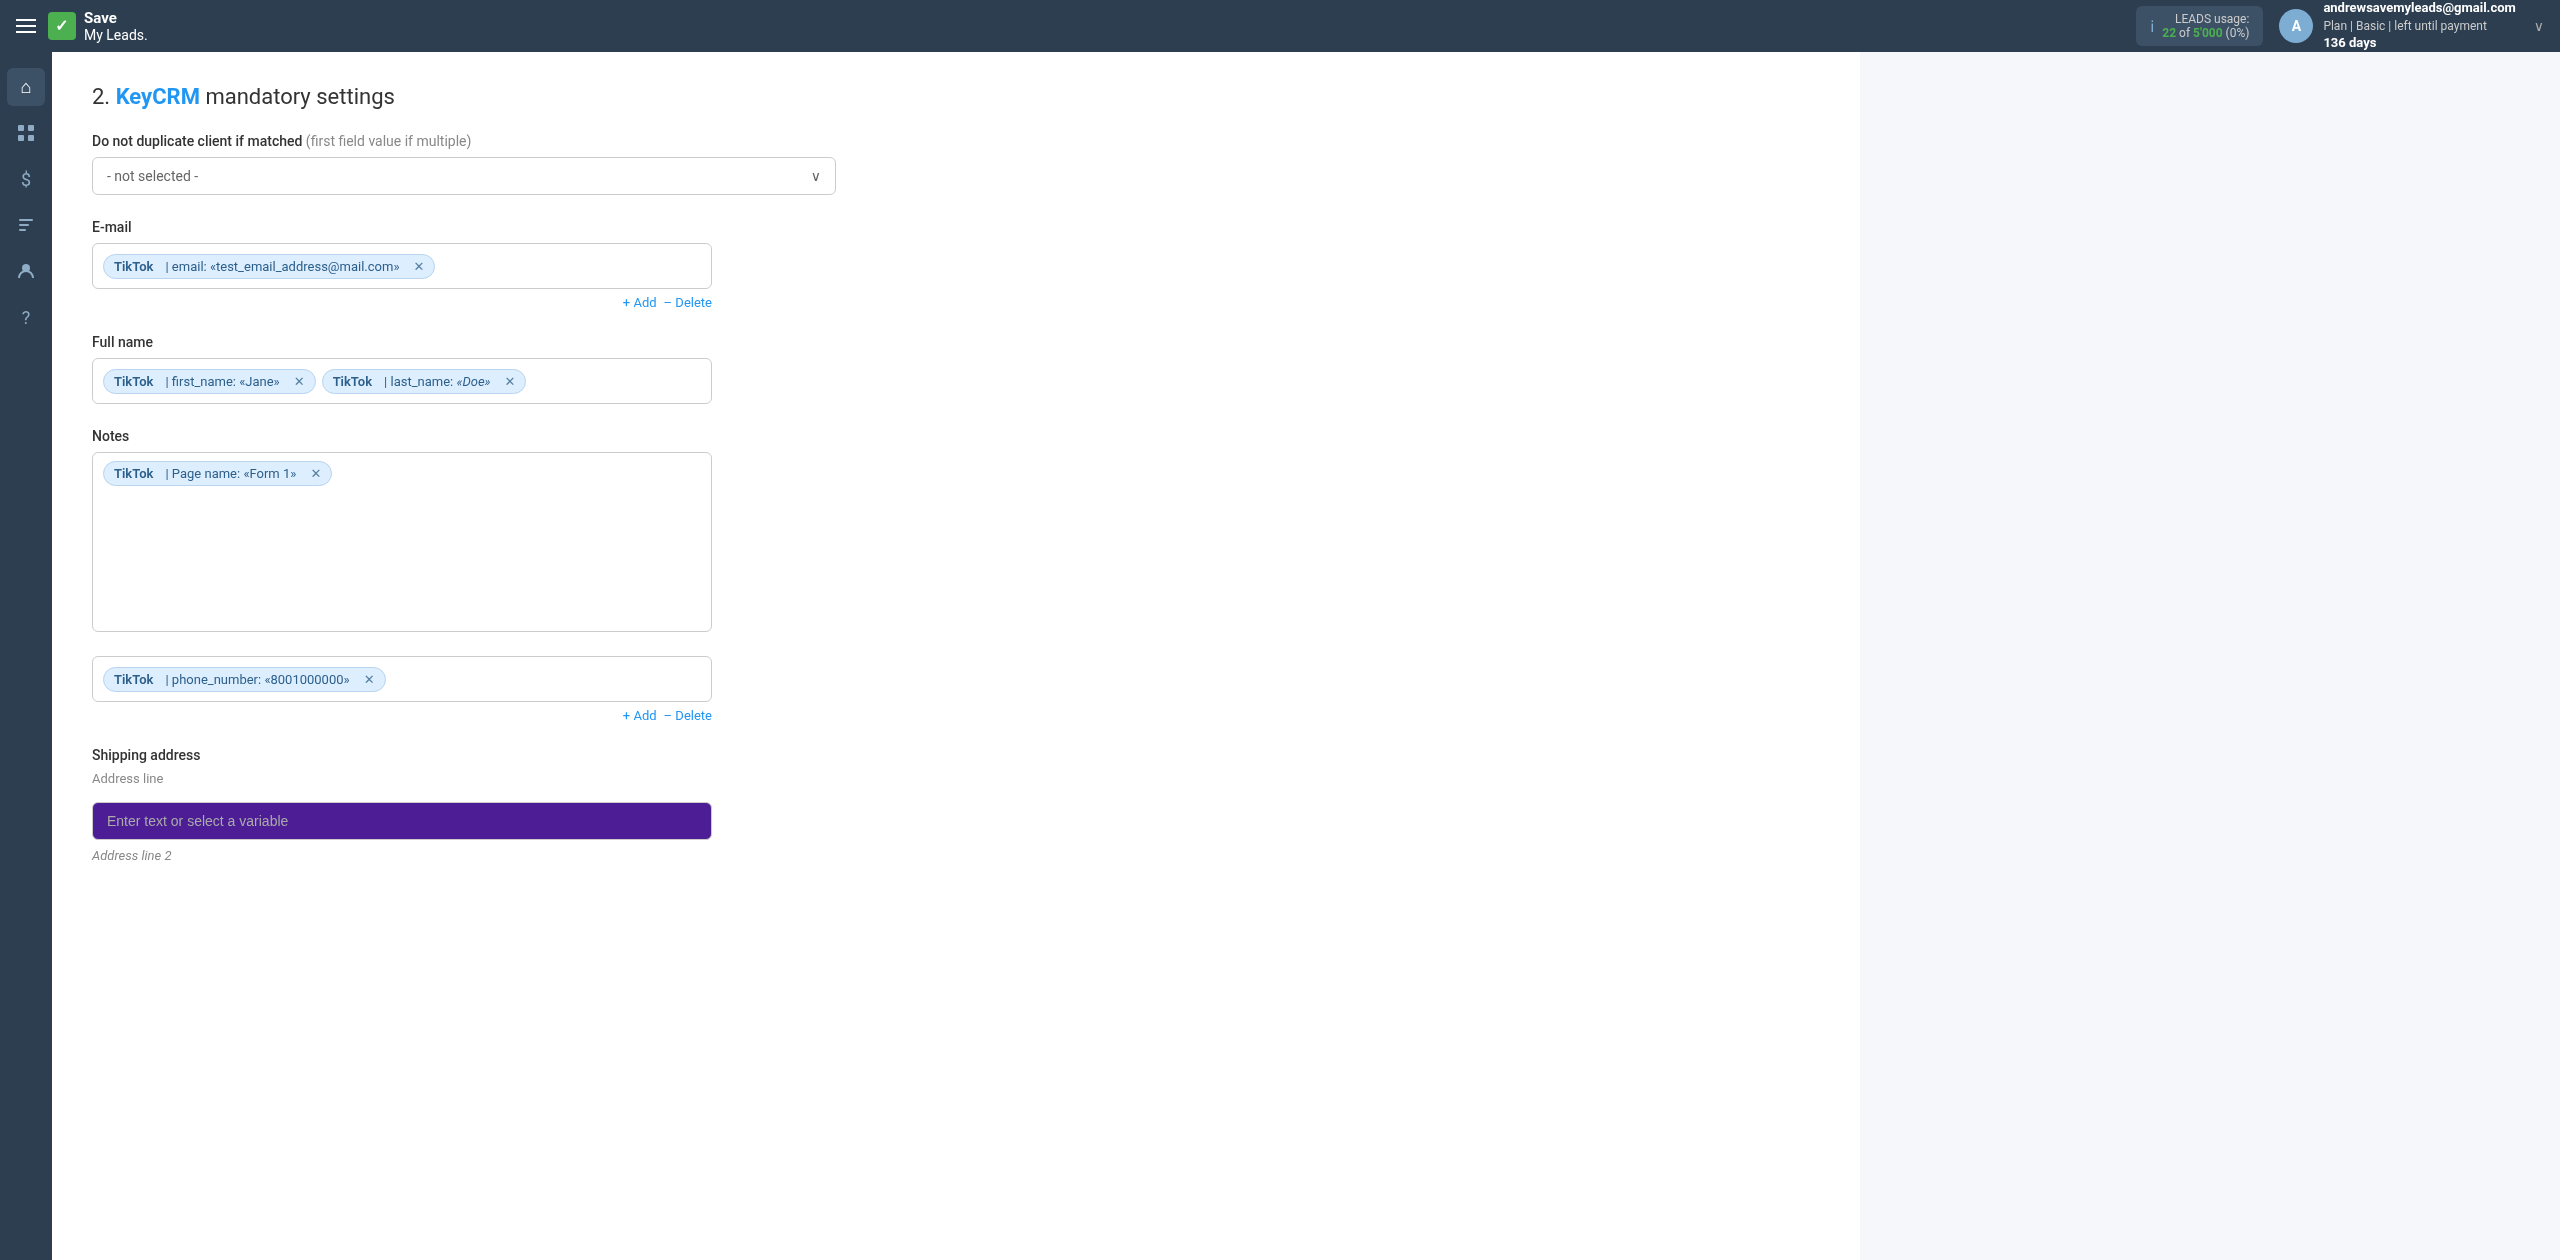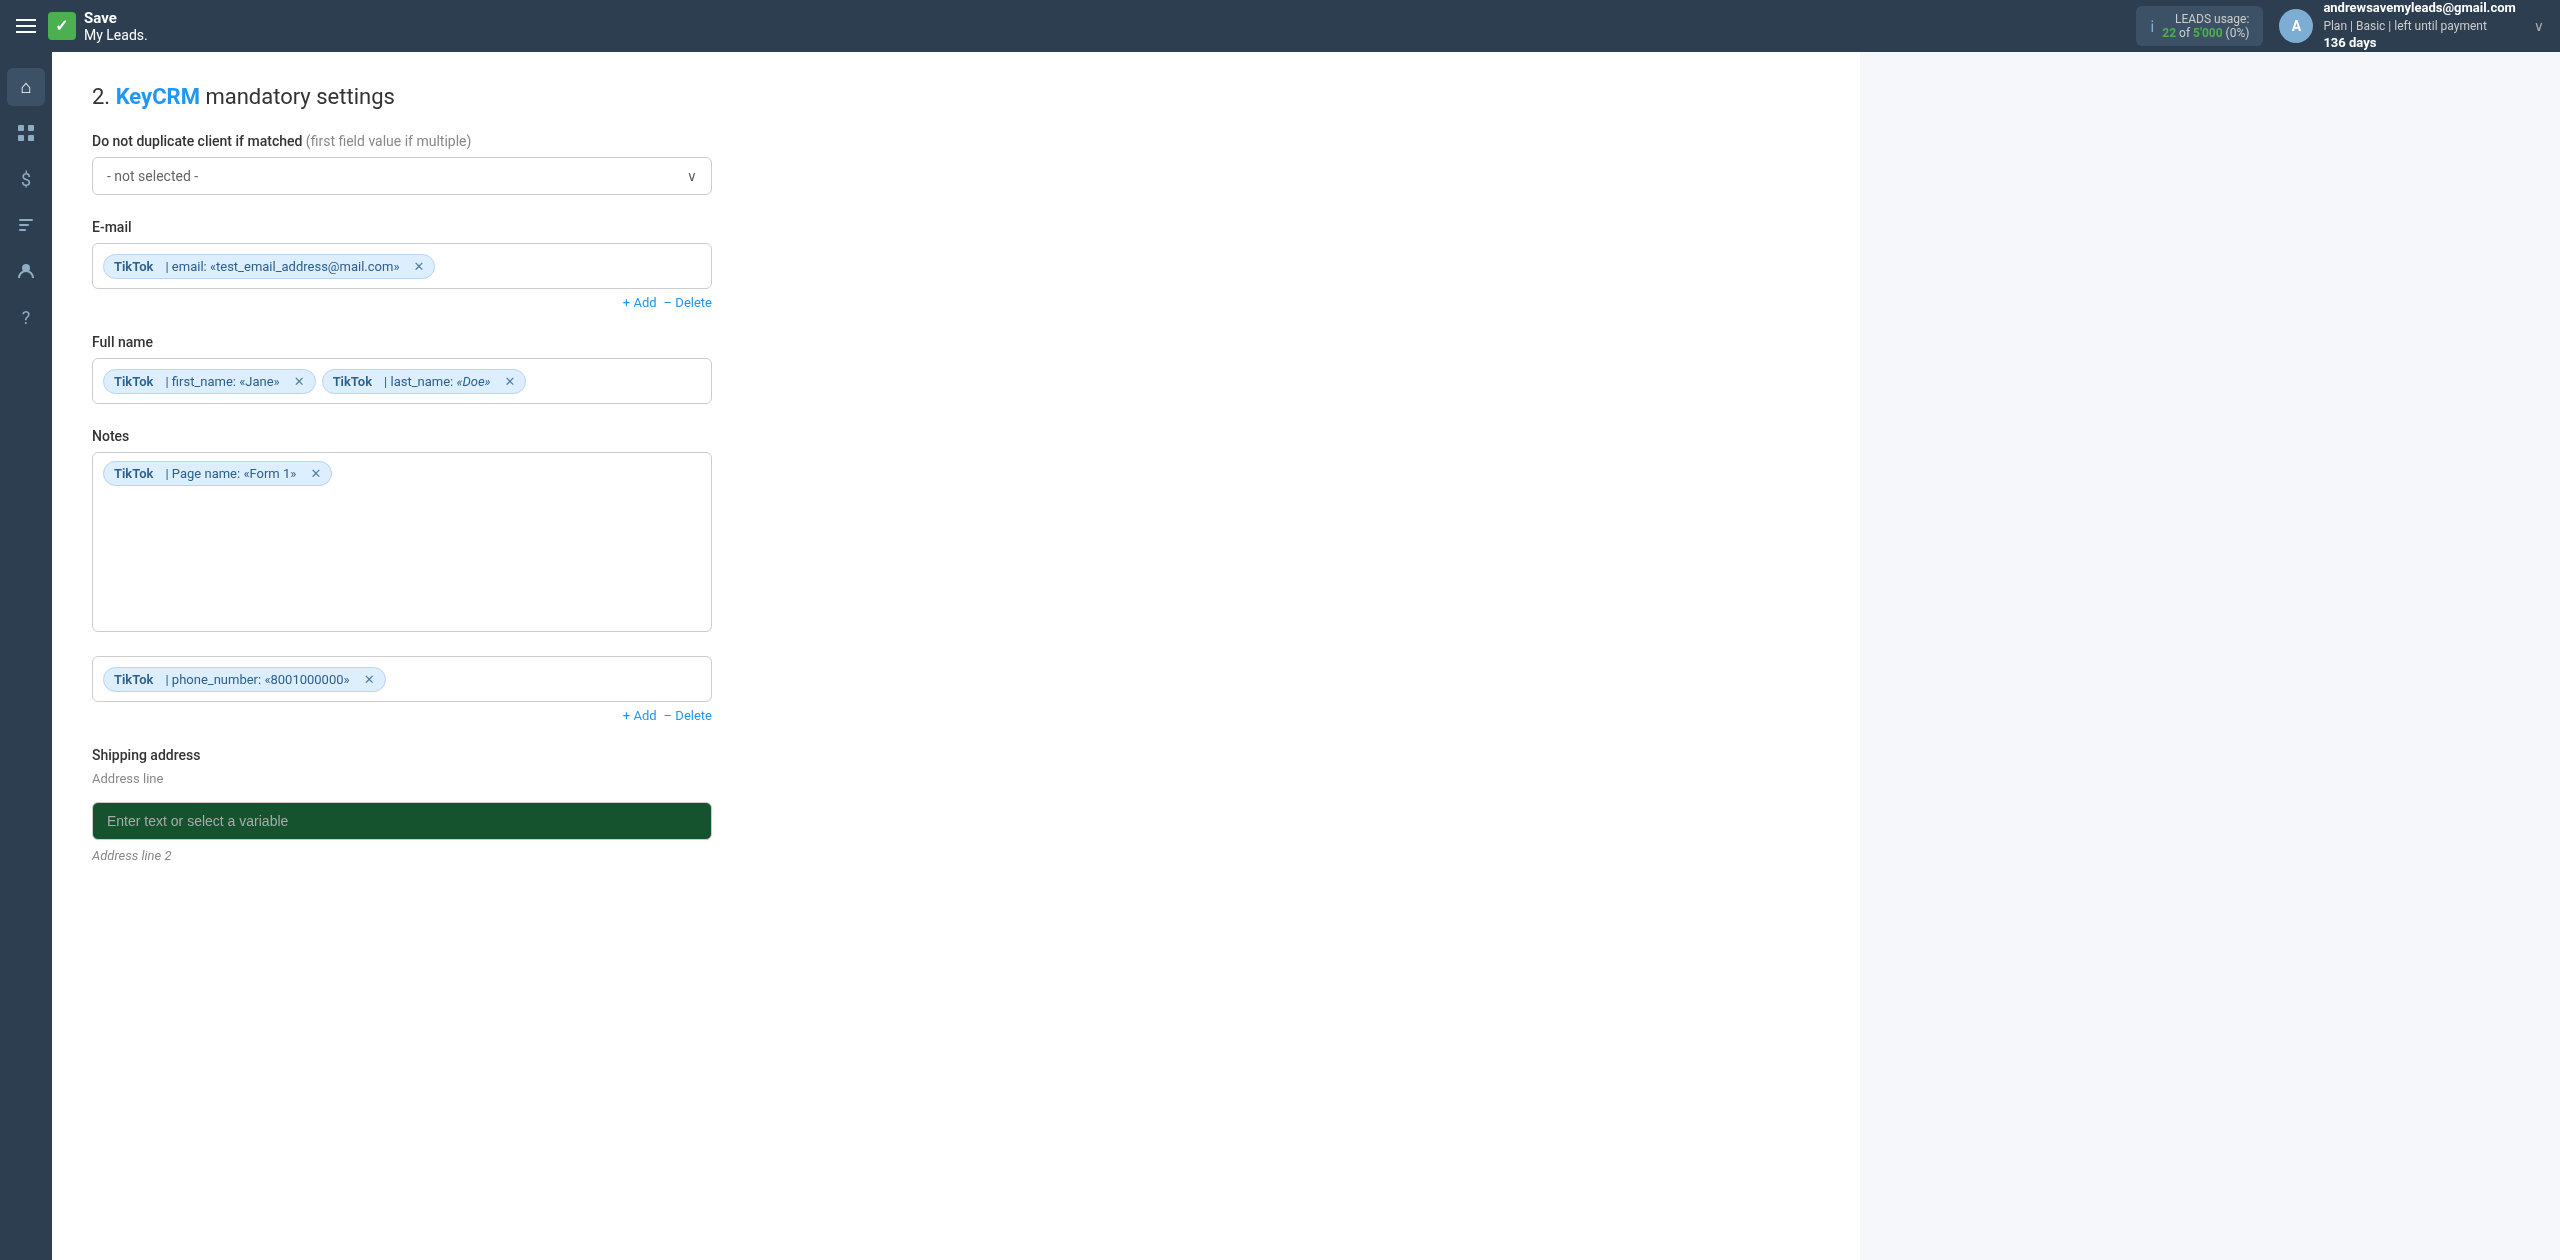--- a/index.html
+++ b/index.html
@@ -96,21 +96,21 @@
       color: #333;
       margin-bottom: 8px;
       font-weight: 500;
     }
     .section-label .hint { color: #888; font-weight: 400; }
 
     .field-group { margin-bottom: 24px; }
 
     
     .dropdown-select {
-      width: 620px;
+      width: 744px;
       border: 1px solid #ccc;
       border-radius: 6px;
       padding: 10px 14px;
       display: flex; align-items: center; justify-content: space-between;
       cursor: pointer;
       background: white;
       font-size: 14px;
       color: #666;
     }
     .dropdown-select .chevron { color: #666; }
@@ -163,21 +163,21 @@
     .action-link.delete::before { content: '– '; }
 
     
     .text-input {
       width: 620px;
       border: 1px solid #ccc;
       border-radius: 6px;
       padding: 10px 14px;
       font-size: 14px;
       color: #999;
-      background: #14532d;
+      background: #4c1d95;
       outline: none;
     }
     .text-input::placeholder { color: #aaa; }
 
     .right-panel {
       width: 700px;
       background: #f5f7fa;
       flex-shrink: 0;
     }
   </style>

